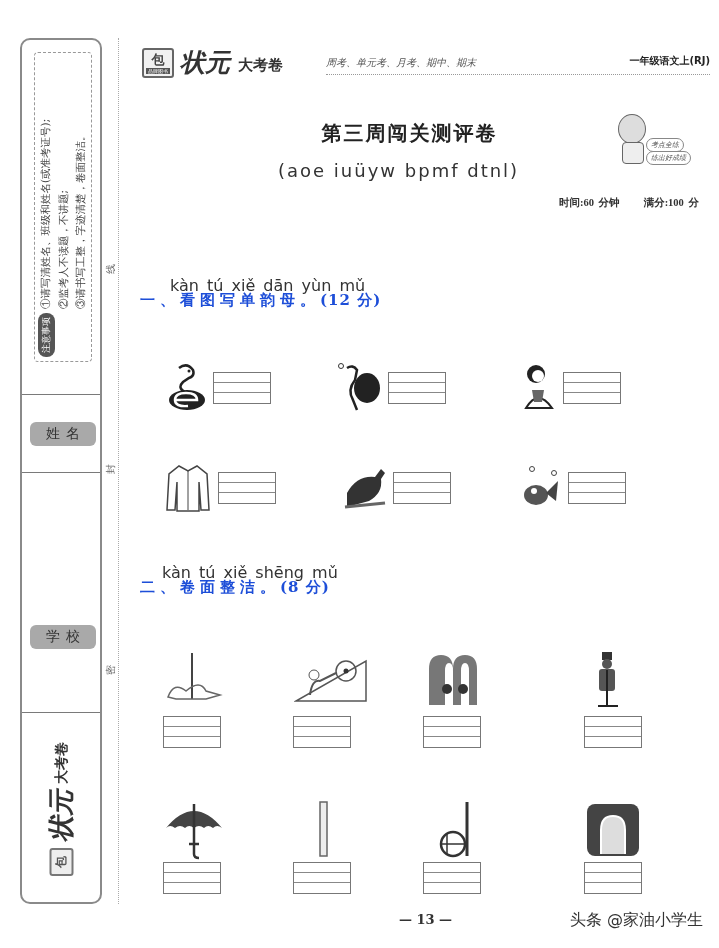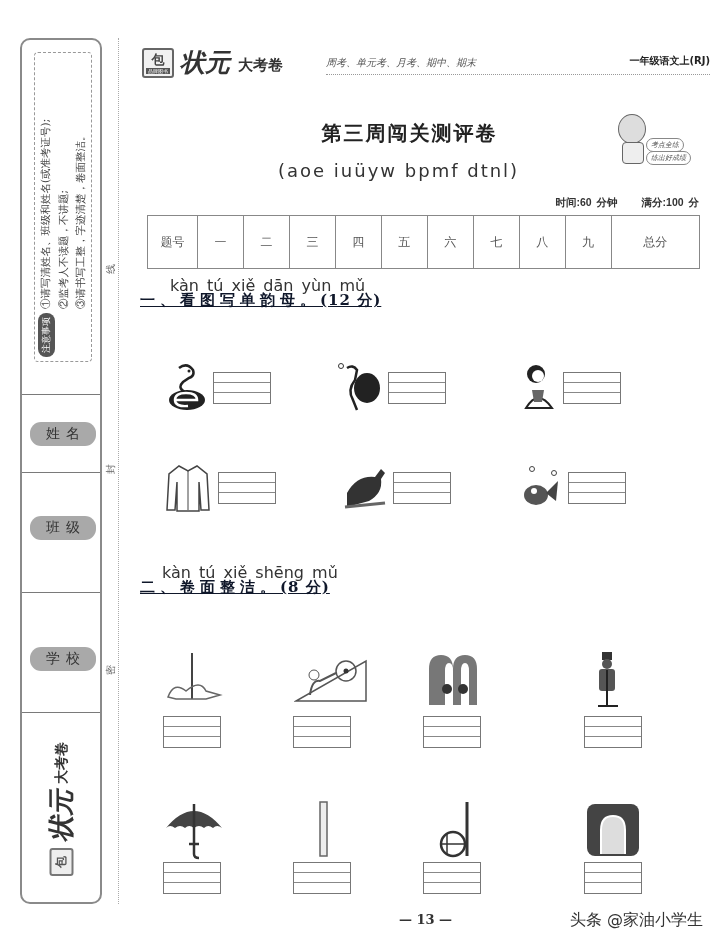--- a/index.html
+++ b/index.html
@@ -27,27 +27,27 @@
     transform: translate(-50%, -50%) rotate(-90deg);
     width: 300px; font-size: 10.5px; line-height: 17px; color: #444;
     font-family: "DejaVu Serif", serif; white-space: nowrap;
   }
   .notice-badge {
     display: inline-block; background: #555; color: #fff; border-radius: 8px;
     padding: 0 4px; font-size: 9px; margin-right: 4px;
   }
   .label-pill {
     position: absolute; left: 8px; width: 66px; height: 24px;
-    background: #a9a9a9; border-radius: 11px; color: #333;
+    background: #a9a9a9; border-radius: 6px; color: #333;
     font-family: "DejaVu Serif", serif; font-size: 14px; letter-spacing: 6px;
     display: flex; align-items: center; justify-content: center; padding-left: 6px;
   }
   .sb-name .label-pill { top: 27px; }
   .sb-class .label-pill { top: 43px; }
-  .sb-school .label-pill { top: 54px; }
+  .sb-school .label-pill { top: 32px; }
 
   .brand-vert {
     position: absolute; left: 50%; top: 50%;
     transform: translate(-50%, -50%) rotate(-90deg);
     white-space: nowrap; display: flex; align-items: center; gap: 6px;
   }
   .brand-logo-sm {
     width: 28px; height: 24px; border: 2px solid #777; border-radius: 3px;
     display: flex; align-items: center; justify-content: center;
     font-size: 12px; font-weight: bold; color: #555; background: #eee;
@@ -113,43 +113,42 @@
   .mascot .bubble {
     position: absolute; left: 34px; font-size: 7px; color: #555; border: 1px solid #888;
     border-radius: 8px; padding: 1px 4px; background: #fff; white-space: nowrap;
     font-family: "DejaVu Serif", serif; font-style: italic;
   }
   .mascot .b1 { top: 28px; }
   .mascot .b2 { top: 41px; }
 
   .meta {
     position: absolute; right: 20px; top: 196px; font-size: 10.5px; font-weight: bold;
-    color: #333; font-family: Liberation Sans, sans-serif; word-spacing: 2px;
+    color: #333; font-family: Liberation Serif, serif; word-spacing: 2px;
   }
   .meta span + span { margin-left: 24px; }
 
   
   .score-table {
     position: absolute; left: 147px; top: 215px; width: 553px; height: 54px;
     border-collapse: collapse; border: 1.5px solid #666;
   }
   .score-table td {
     border: 1px solid #888; text-align: center; font-size: 12px; color: #555; height: 27px;
     font-family: "DejaVu Sans", sans-serif;
   }
   .score-table td.first { width: 50px; }
 
   
   .pinyin {
     position: absolute; font-size: 16px; color: #333; word-spacing: 3px;
   }
   .section-title {
-    position: absolute; font-size: 15px; font-weight: bold; color: #0f172a; letter-spacing: 5px;
+    position: absolute; font-size: 15px; font-weight: bold; color: #1d4ed8; letter-spacing: 5px;
     font-family: "DejaVu Serif", serif;
-    text-decoration: underline;
   }
   .section-title .pts { letter-spacing: 1px; font-weight: bold; }
   .pic {
     position: absolute; display: flex; align-items: center; justify-content: center;
   }
   .writing-grid {
     position: absolute; width: 58px; height: 32px; border: 1.5px solid #777; background: #fff;
   }
   .writing-grid::before, .writing-grid::after {
     content: ""; position: absolute; left: 0; right: 0; height: 0; border-top: 1.5px solid #888;
@@ -173,23 +172,20 @@
       <div class="notice-text">
         <div><span class="notice-badge">注意事项</span><span>①请写清姓名、班级和姓名(或准考证号);</span></div>
         <div style="padding-left:48px">②监考人不读题，不讲题;</div>
         <div style="padding-left:48px">③请书写工整，字迹清楚，卷面整洁。</div>
       </div>
     </div>
   </div>
   <div class="sb-section sb-name">
     <div class="label-pill">姓名</div>
   </div>
-  <div class="sb-section sb-class">
-    <div class="label-pill">班级</div>
-  </div>
   <div class="sb-section sb-school">
     <div class="label-pill">学校</div>
   </div>
   <div class="sb-section sb-brand">
     <div class="brand-vert">
       <div class="brand-logo-sm">包</div>
       <span class="brand-script-sm">状元</span>
       <span class="brand-small-sm">大考卷</span>
     </div>
   </div>
@@ -219,33 +215,20 @@
   <div class="body"></div>
   <span class="bubble b1">考点全练</span>
   <span class="bubble b2">练出好成绩</span>
 </div>
 <div class="meta">
   <span>时间:60 分钟</span><span>满分:100 分</span>
 </div>
 
 <table class="score-table">
   <tbody>
-      <tr>
-    <td class="first">题号</td>
-    <td>一</td>
-    <td>二</td>
-    <td>三</td>
-    <td>四</td>
-    <td>五</td>
-    <td>六</td>
-    <td>七</td>
-    <td>八</td>
-    <td>九</td>
-    <td>总分</td>
-  </tr>
 </tbody>
   </table>
 
 <div class="pinyin" style="left:170px; top:276px">kàn tú xiě dān yùn mǔ</div>
 <div class="section-title" style="left:140px; top:291px">
   <span>一、看图写单韵母。</span><span class="pts">(12 分)</span>
 </div>
 
 <div class="pic" style="left:163px; top:362px; width:48px; height:50px">
   <svg width="44" height="50" viewBox="0 0 44 50">

